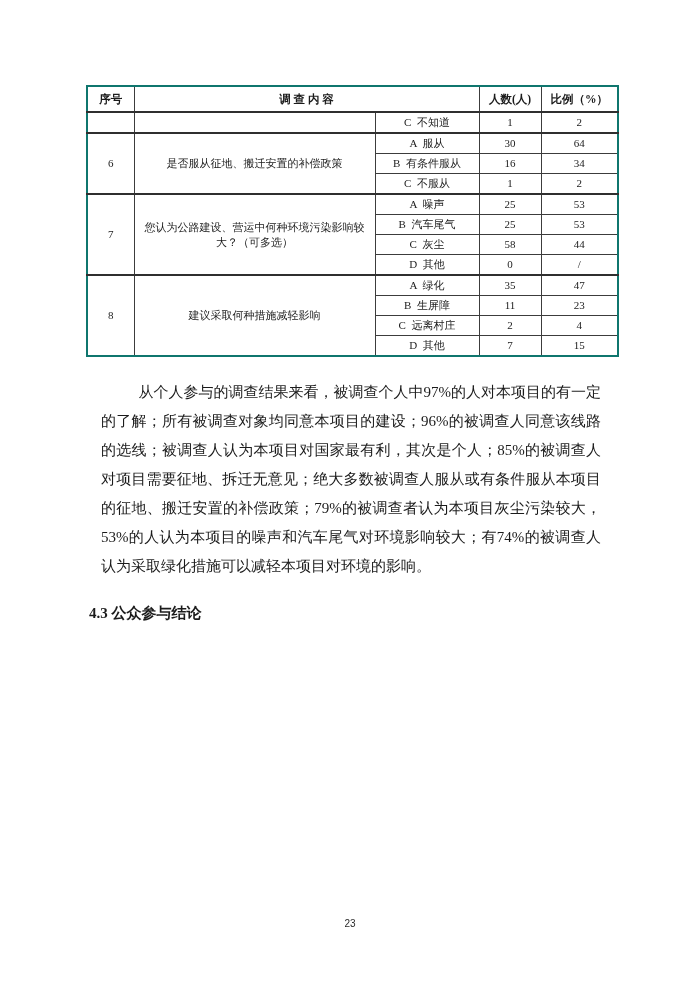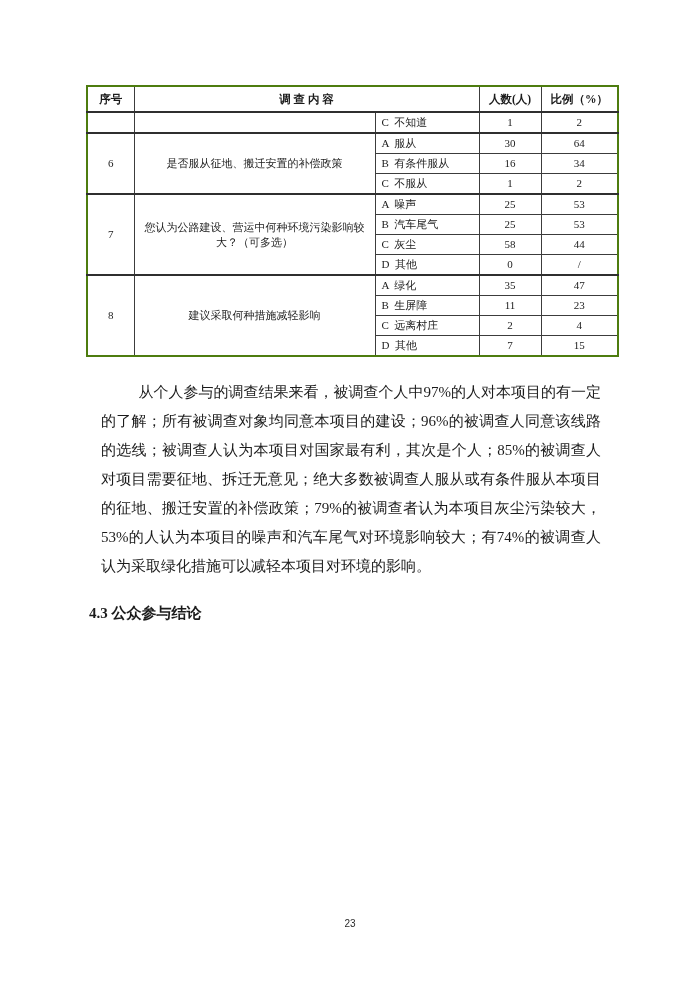--- a/index.html
+++ b/index.html
@@ -14,40 +14,40 @@
   }
 
   
   .table-wrap { position: absolute; left: 86px; top: 85px; }
   table.survey {
     border-collapse: collapse;
     table-layout: fixed;
     width: 531px;
     font-size: 11px;
     color: #1b1b1b;
-    border: 2px solid #4d7c0f;
+    border: 2px solid #0f766e;
   }
   table.survey th, table.survey td {
     border: 1px solid #3c3c3c;
     vertical-align: middle;
     overflow: hidden;
   }
   table.survey thead th {
     font-weight: bold;
     font-size: 11.5px;
     height: 22px;
     padding: 1px 2px;
     text-align: center;
     border-bottom: 2px solid #2f2f2f;
     white-space: pre;
   }
   table.survey td { height: 17px; padding: 1px 6px; line-height: 15px; }
   td.cell-no, td.cell-count, td.cell-ratio { text-align: center; }
   td.cell-question { text-align: center; padding: 2px 8px; }
-  td.cell-option { text-align: left; padding-left: 7px; white-space: pre-wrap; }
+  td.cell-option { text-align: center; padding-left: 7px; white-space: pre-wrap; }
   tr.block-start td { border-top: 2px solid #2f2f2f; }
 
   
   .body-text {
     position: absolute;
     left: 89px;
     top: 366px;
     width: 524px;
     font-size: 15px;
     line-height: 29px;

